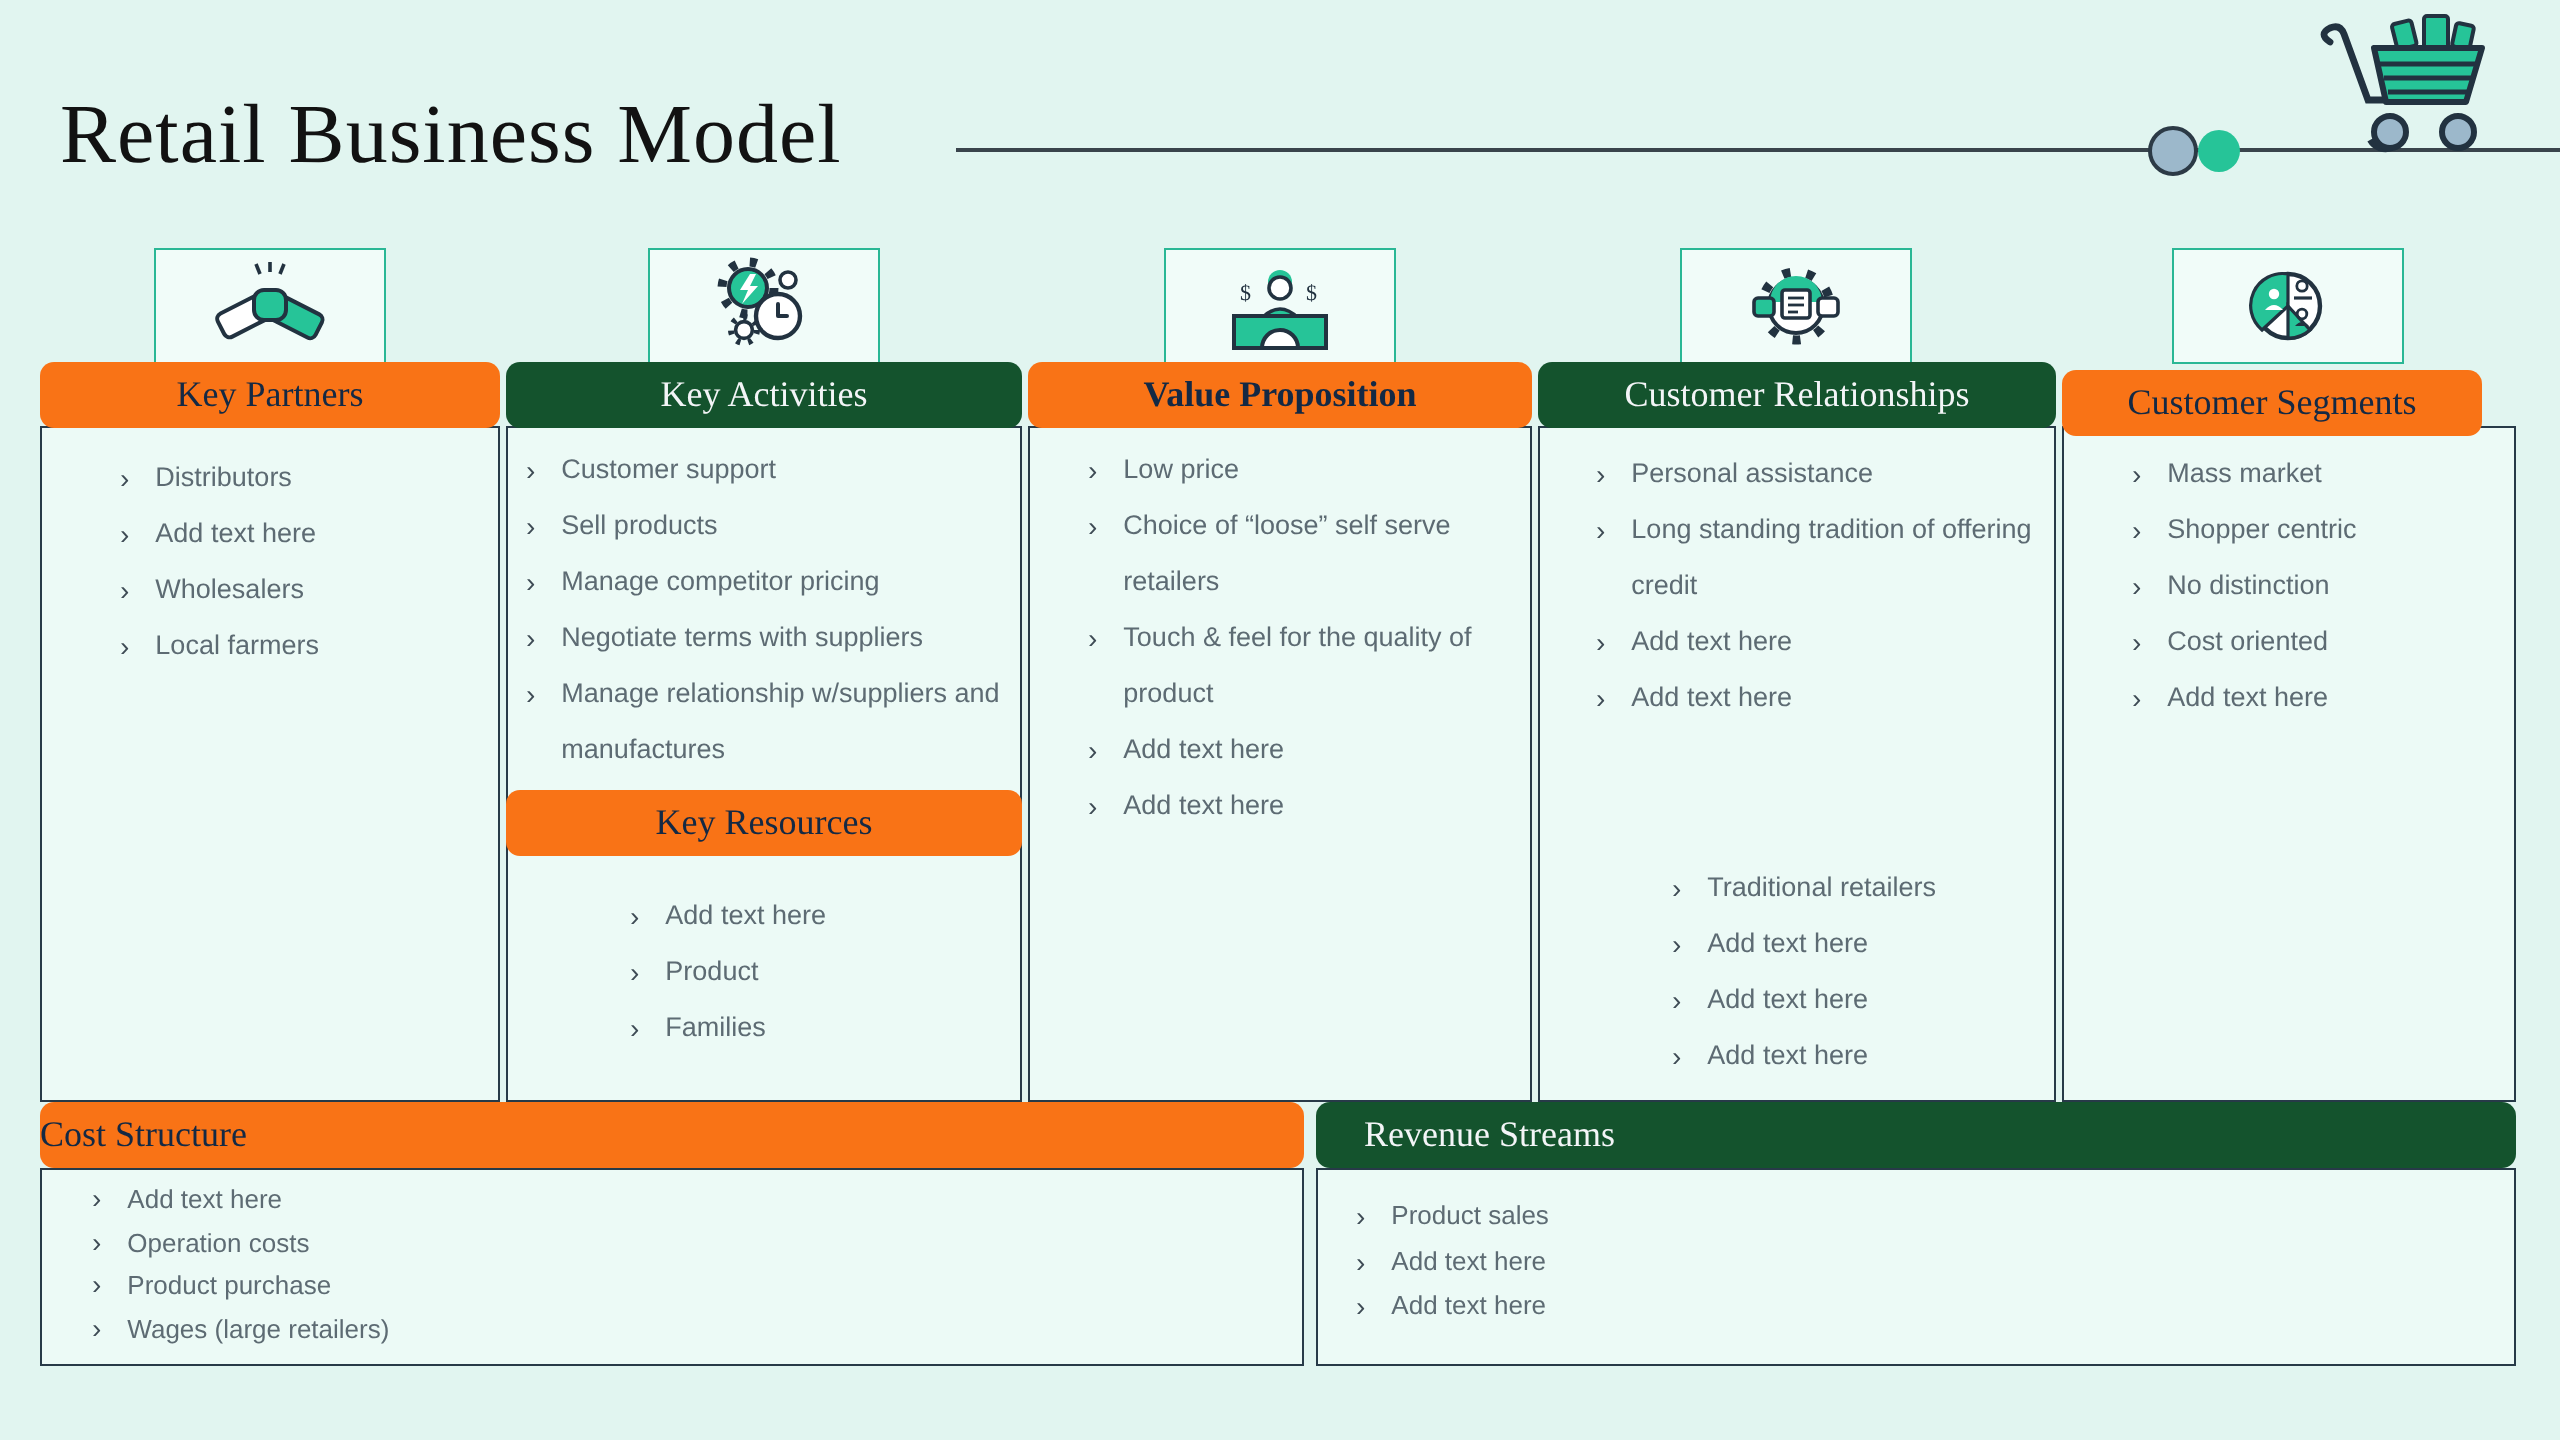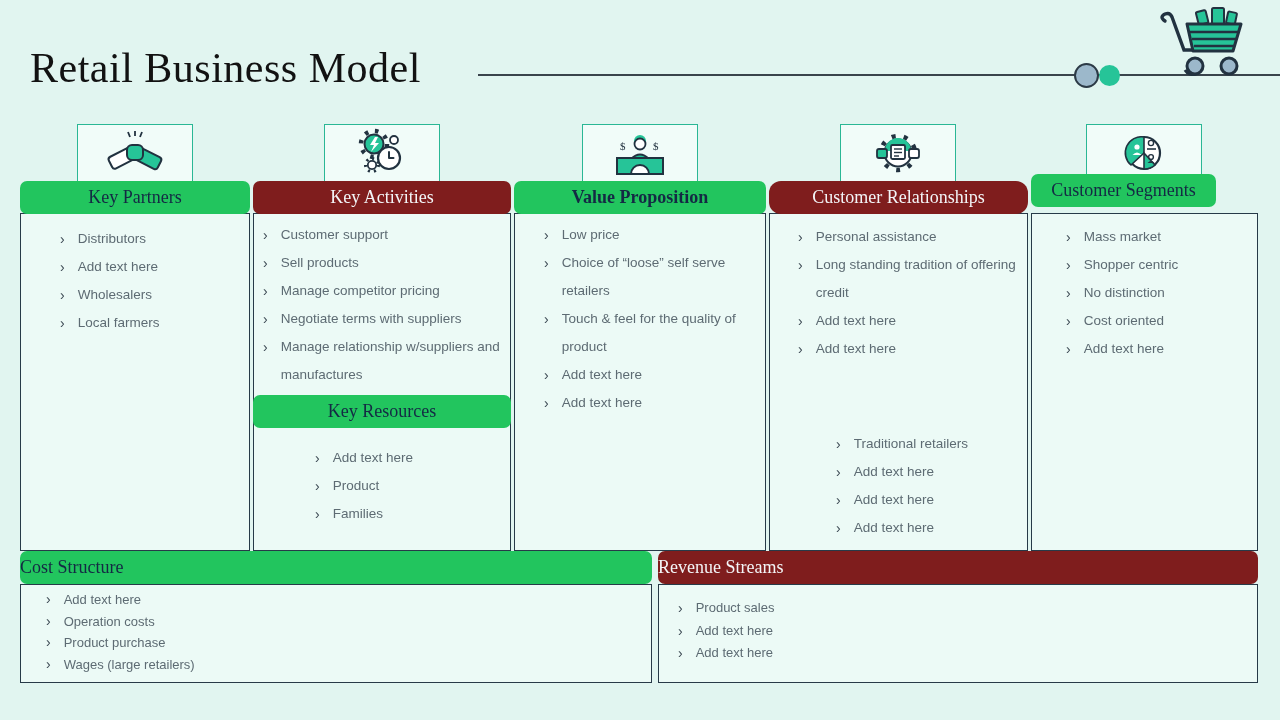--- a/index.html
+++ b/index.html
@@ -14,22 +14,22 @@
   .dot-blue{left:1074px;top:63px;width:21px;height:21px;background:#9cb8cb;border:2px solid #2c3a46;}
   .dot-green{left:1099px;top:65px;width:21px;height:21px;background:#26c498;}
   .cart{position:absolute;left:1156px;top:4px;}
 
   .iconbox{position:absolute;top:124px;width:116px;height:58px;background:#f1fcf9;
            border:1.5px solid #2ab795;box-sizing:border-box;display:flex;
            align-items:center;justify-content:center;}
   .bar{position:absolute;height:33px;border-radius:7px;box-sizing:border-box;display:flex;
        align-items:center;justify-content:center;font-family:"Liberation Serif",serif;
        font-size:18px;z-index:3;}
-  .bar.green{background:#22c55e;color:#142944;}
-  .bar.navy{background:#7f1d1d;color:#f3f5f7;text-align:right;}
+  .bar.green{background:#f97316;color:#142944;}
+  .bar.navy{background:#14532d;color:#f3f5f7;text-align:right;}
   .bar.left{justify-content:flex-start;}
 
   .panel{position:absolute;border:1.5px solid #273a48;background:#ecfaf6;box-sizing:border-box;z-index:1;}
 
   .list{position:absolute;z-index:2;}
   .item{display:flex;align-items:flex-start;line-height:28px;font-size:13.5px;color:#5d6b73;}
   .item .chev{color:#3e4b55;margin-right:13px;font-size:14px;flex:0 0 auto;}
   .list.tight .item{line-height:21.5px;font-size:13px;}
   .list.rev .item{line-height:22.6px;font-size:13px;}
 </style>
@@ -129,22 +129,22 @@
 
   <div class="panel" style="left:20px;top:213px;width:230px;height:338px;"></div>
   <div class="panel" style="left:253px;top:213px;width:258px;height:338px;"></div>
   <div class="panel" style="left:514px;top:213px;width:252px;height:338px;"></div>
   <div class="panel" style="left:769px;top:213px;width:259px;height:338px;"></div>
   <div class="panel" style="left:1031px;top:213px;width:227px;height:338px;"></div>
 
   <div class="bar green" style="left:20px;top:181px;width:230px;">Key Partners</div>
   <div class="bar navy" style="left:253px;top:181px;width:258px;">Key Activities</div>
   <div class="bar green" style="left:514px;top:181px;width:252px;font-weight:bold;">Value Proposition</div>
-  <div class="bar navy" style="left:769px;top:181px;width:259px;border-radius:12px;">Customer Relationships</div>
-  <div class="bar green" style="left:1031px;top:174px;width:185px;">Customer Segments</div>
+  <div class="bar navy" style="left:769px;top:181px;width:259px;">Customer Relationships</div>
+  <div class="bar green" style="left:1031px;top:185px;width:210px;">Customer Segments</div>
 
   <div class="bar green" style="left:253px;top:395px;width:258px;">Key Resources</div>
 
   <div class="list" style="left:60px;top:225px;width:180px;">
     <div class="item">
         <span class="chev">›</span>
         <span>Distributors</span>
       </div>
     <div class="item">
         <span class="chev">›</span>
@@ -279,21 +279,21 @@
     <div class="item">
         <span class="chev">›</span>
         <span>Add text here</span>
       </div>
   </div>
 
   <div class="panel" style="left:20px;top:584px;width:632px;height:99px;"></div>
   <div class="panel" style="left:658px;top:584px;width:600px;height:99px;"></div>
 
   <div class="bar green left" style="left:20px;top:551px;width:632px;">Cost Structure</div>
-  <div class="bar navy left" style="left:658px;top:551px;width:600px;">Revenue Streams</div>
+  <div class="bar navy left" style="left:658px;top:551px;width:600px;padding-left:24px;">Revenue Streams</div>
 
   <div class="list tight" style="left:46px;top:589px;width:560px;">
     <div class="item">
         <span class="chev">›</span>
         <span>Add text here</span>
       </div>
     <div class="item">
         <span class="chev">›</span>
         <span>Operation costs</span>
       </div>

